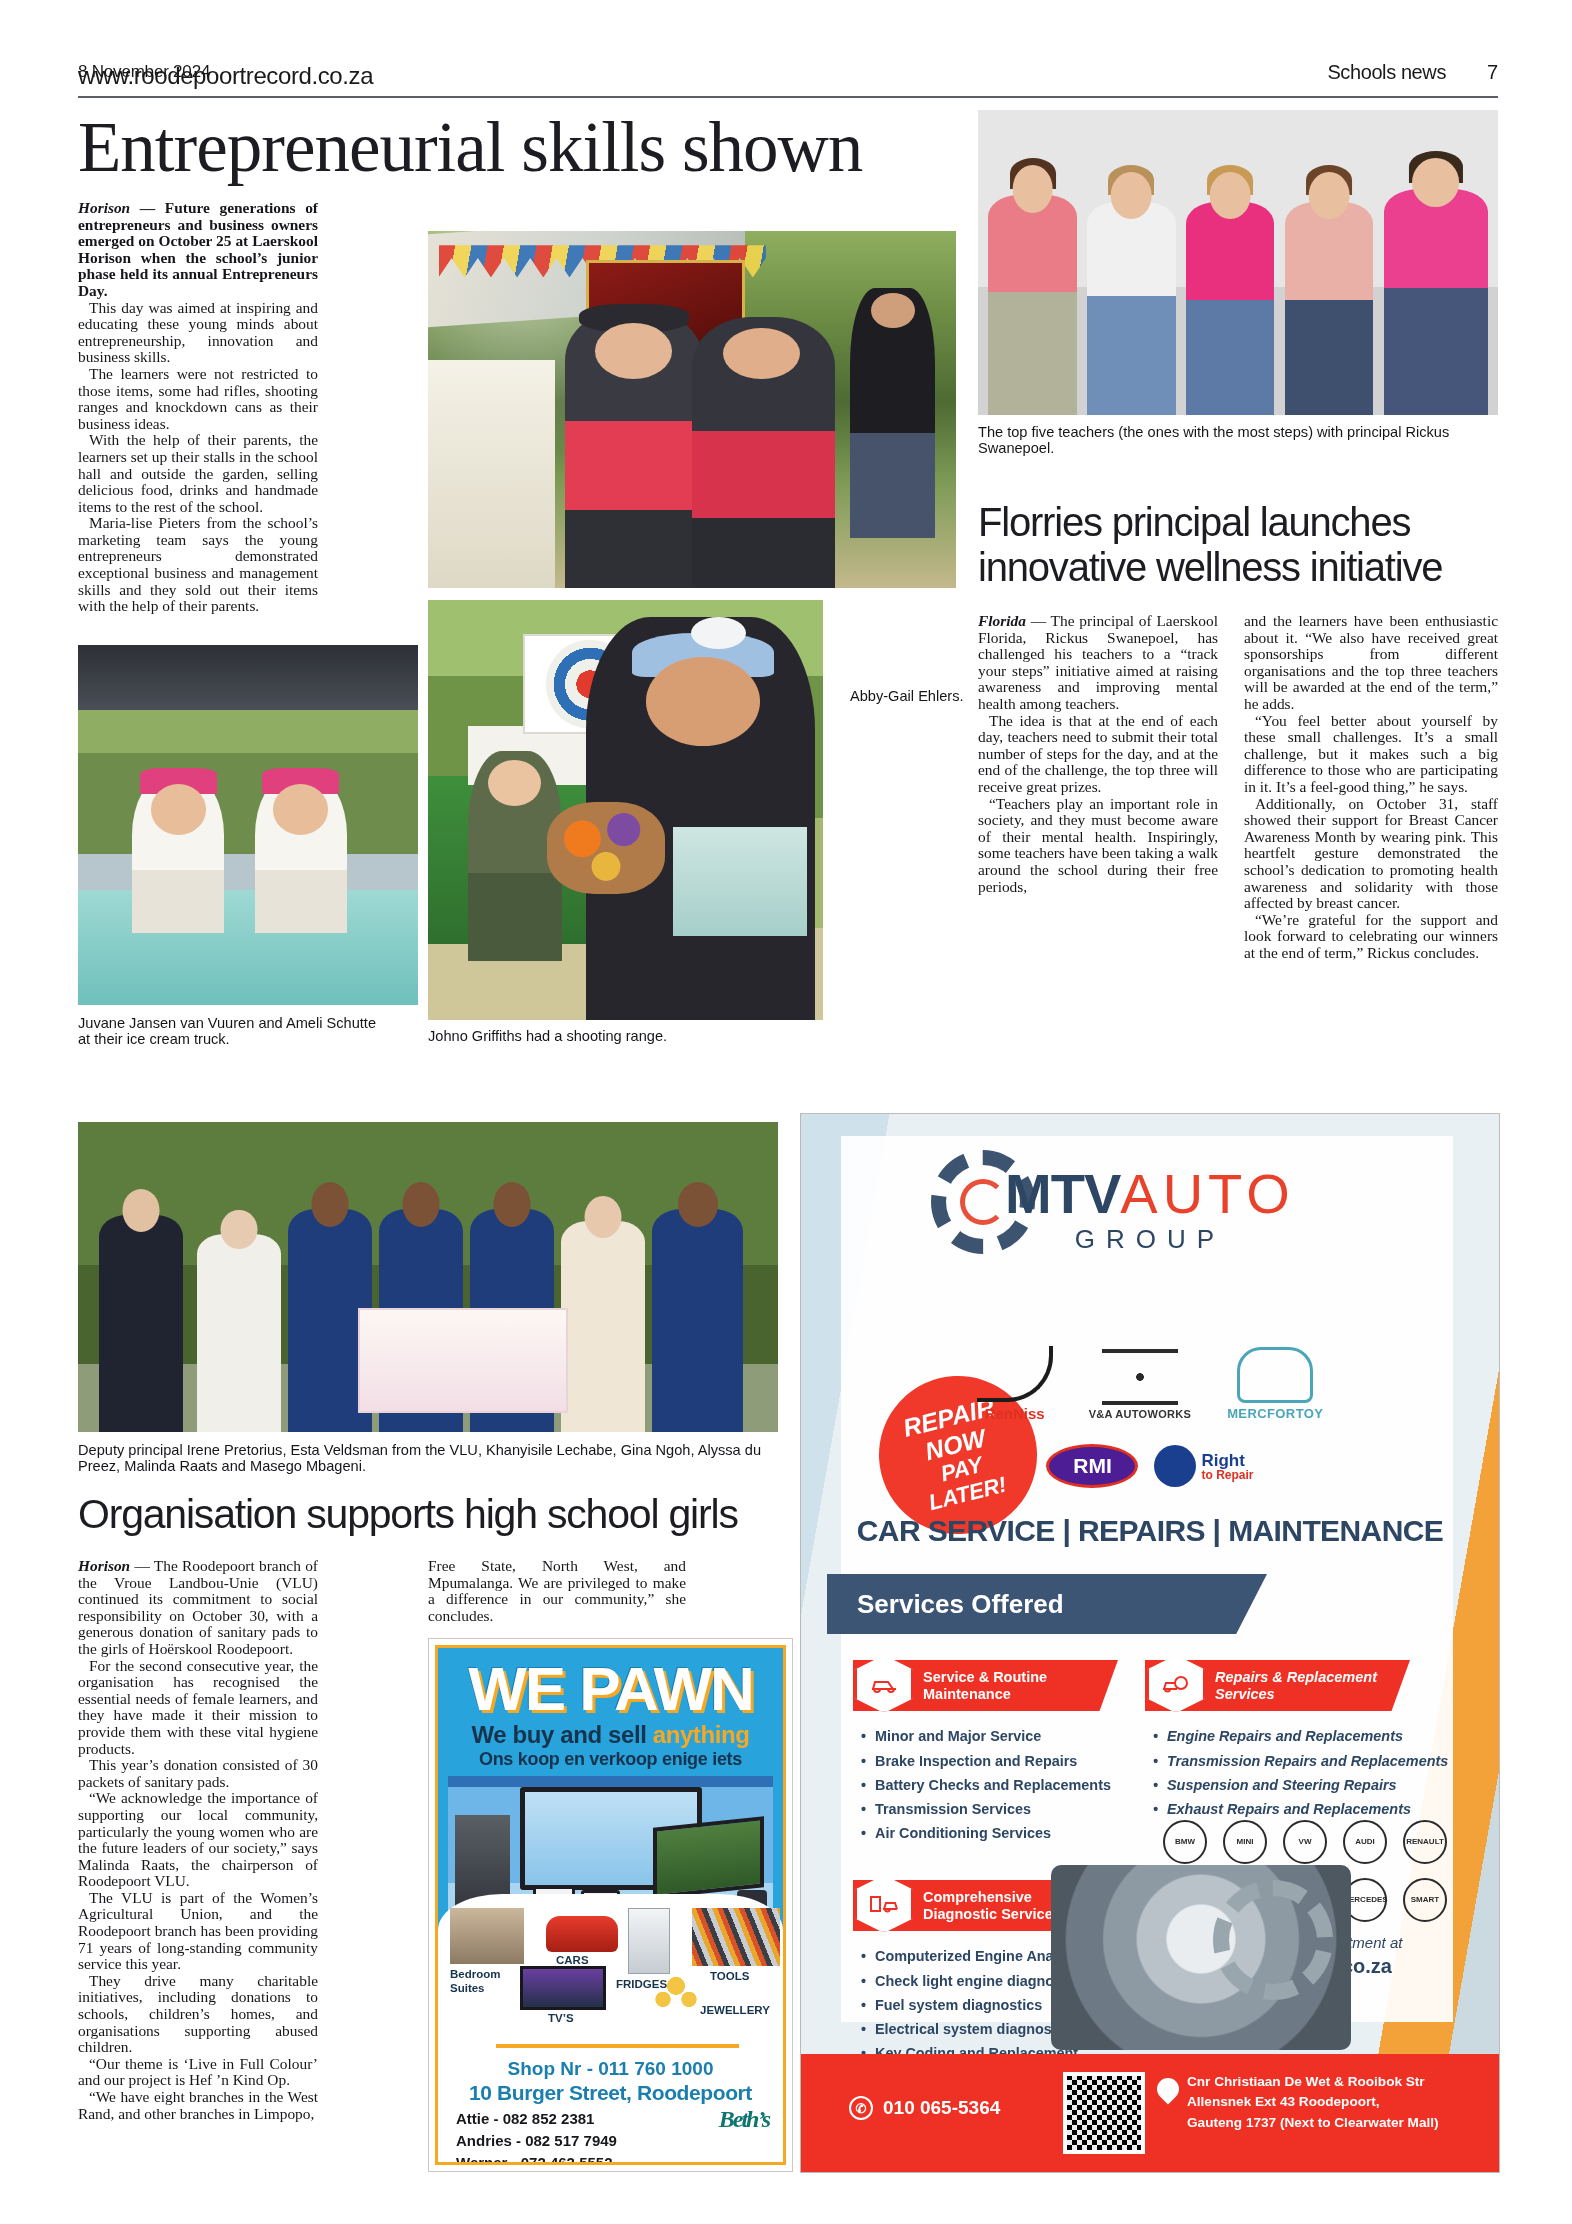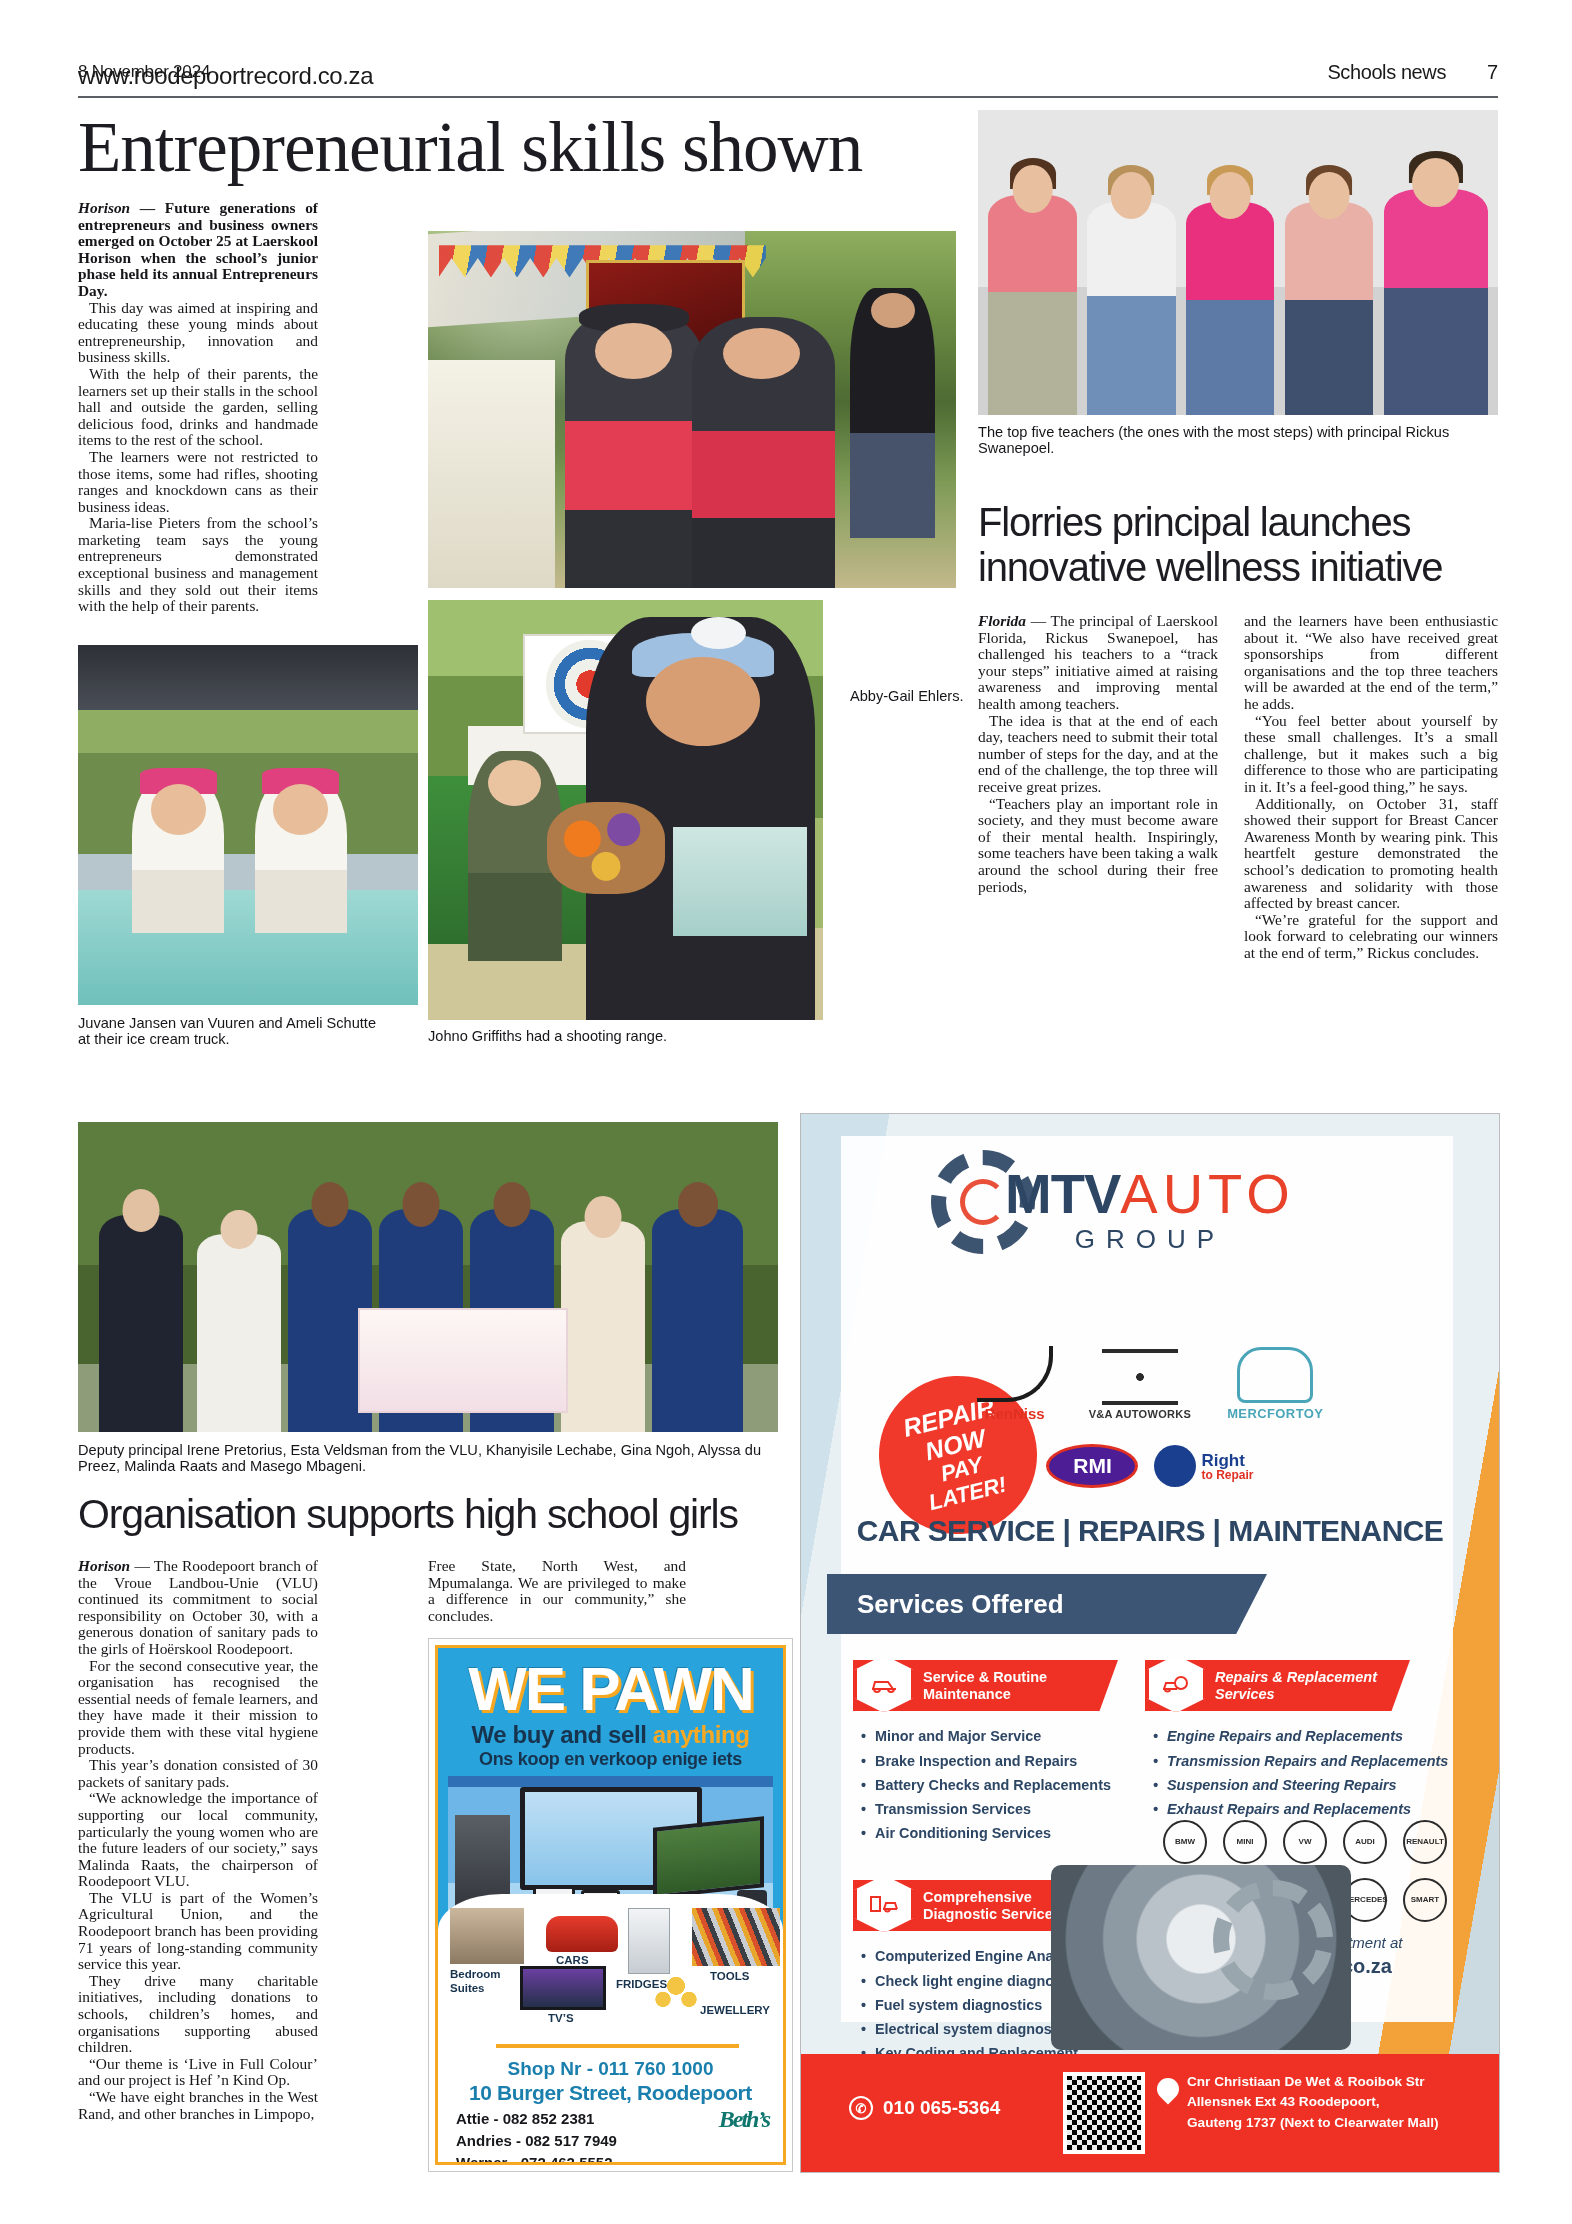--- a/index.html
+++ b/index.html
@@ -311,22 +311,22 @@
     <div class="sect">Schools news</div>
     <div class="pageno">7</div>
   </div>
   <div class="rule-top"></div>
 
   <div id="headline-main" class="hl-serif">Entrepreneurial skills shown</div>
 
   <div class="col" id="col-entrepreneurial" style="left:78px; top:200px; width:240px;">
     <p class="lead"><span class="place">Horison</span> <span>—</span> <span>Future generations of entrepreneurs and business owners emerged on October 25 at Laerskool Horison when the school’s junior phase held its annual Entrepreneurs Day.</span></p>
     <p>This day was aimed at inspiring and educating these young minds about entrepreneurship, innovation and business skills.</p>
+    <p>The learners were not restricted to those items, some had rifles, shooting ranges and knockdown cans as their business ideas.</p>
     <p>With the help of their parents, the learners set up their stalls in the school hall and outside the garden, selling delicious food, drinks and handmade items to the rest of the school.</p>
-    <p>The learners were not restricted to those items, some had rifles, shooting ranges and knockdown cans as their business ideas.</p>
     <p>Maria-lise Pieters from the school’s marketing team says the young entrepreneurs demonstrated exceptional business and management skills and they sold out their items with the help of their parents.</p>
   </div>
 
   <div class="photo" id="photo-entrepreneurs-day">
     <div class="bg"></div>
       <div class="tent"></div>
       <div class="bunting"></div>
       <div class="banner"></div>
       <div class="stall"></div>
     <div class="girl-left">

